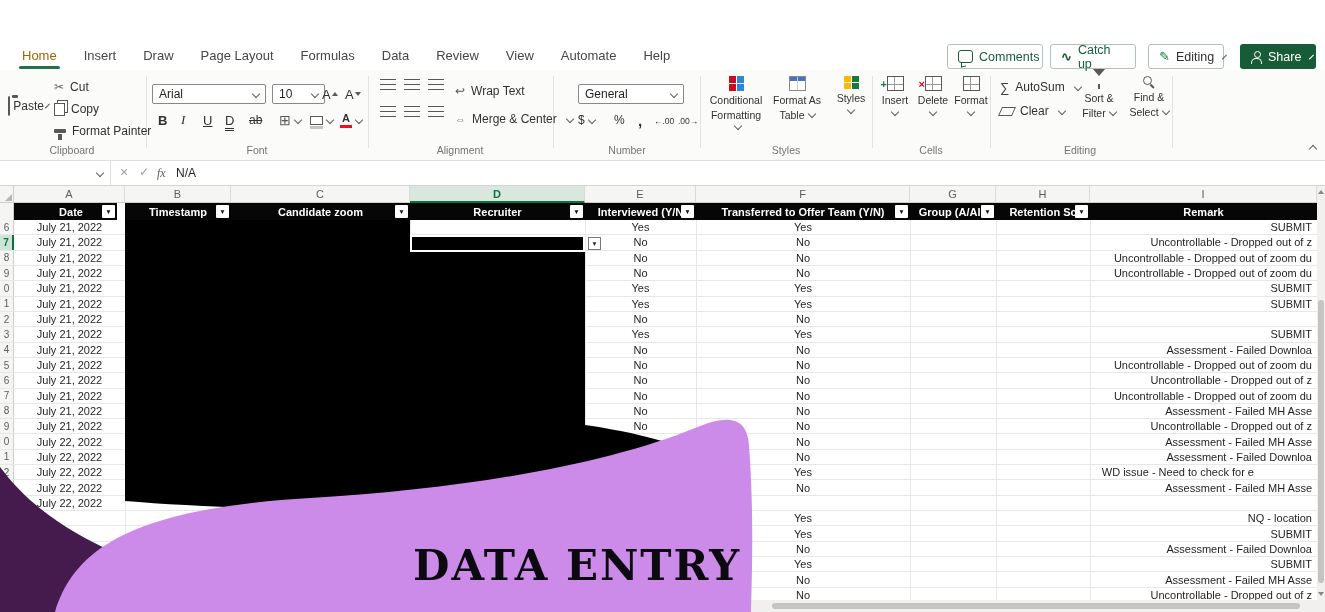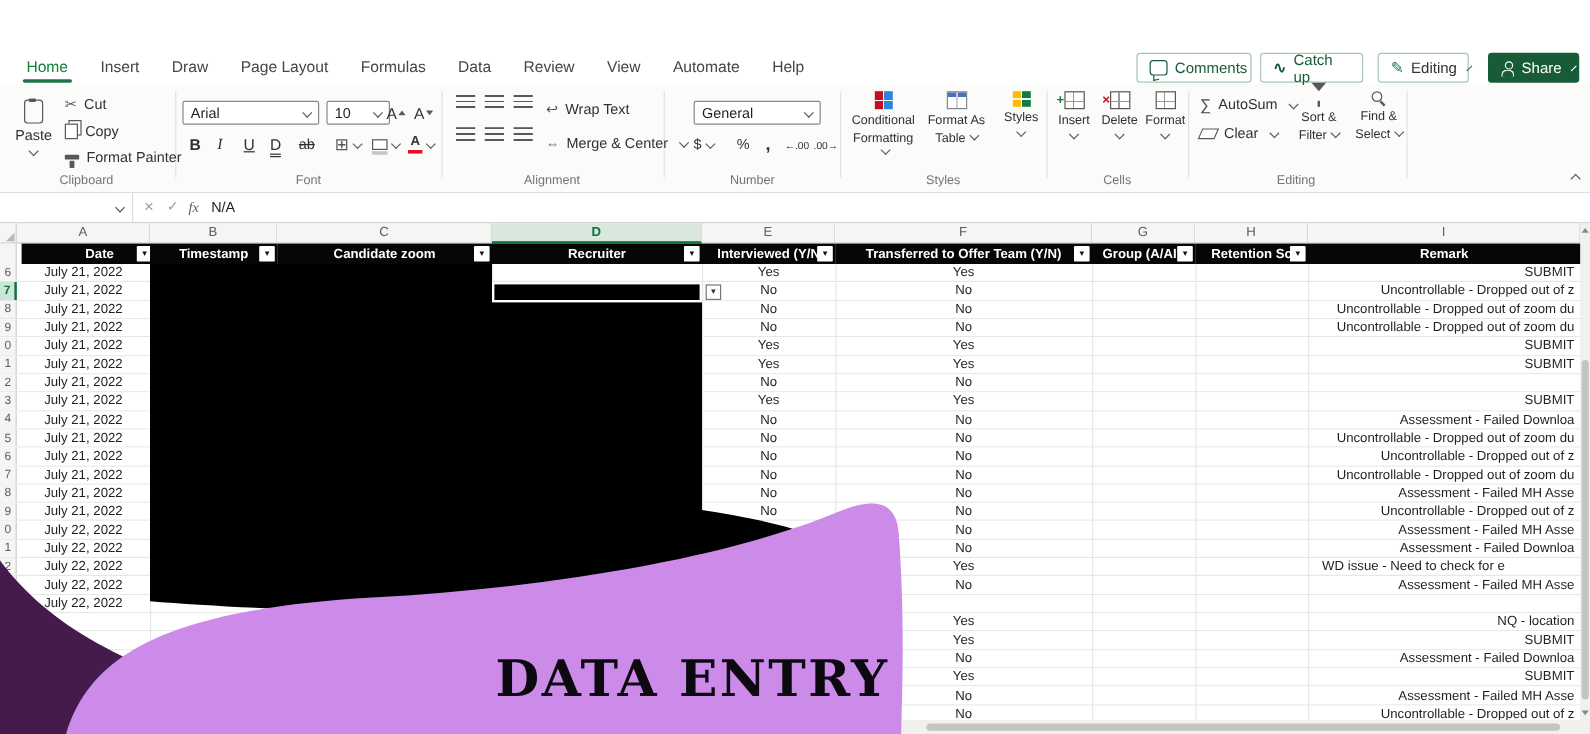--- a/index.html
+++ b/index.html
@@ -26,21 +26,21 @@
   #gear::before{content:"⚙"}
   #avatar{position:absolute;left:1287px;top:5px;width:29px;height:29px;border-radius:50%;background:#11502C;
           border:2px solid #B9CFC3;color:#fff;font-size:11px;font-weight:700;display:flex;align-items:center;
           justify-content:center;box-sizing:border-box}
 
   
   #tabrow{position:absolute;left:0;top:40px;width:1325px;height:30px;background:#fff;z-index:20}
   #tabs{position:absolute;left:22px;top:0;height:30px;display:flex;gap:27px;align-items:center;
         font-size:13px;color:#484644}
   .tab{position:relative;white-space:nowrap}
-  .tab.active{color:#15803d}
+  .tab.active{color:#a16207}
   .tab.active::after{content:"";position:absolute;left:-3px;right:-3px;bottom:-6px;height:3px;
                      background:#217346;border-radius:2px}
   .chip{position:absolute;top:44px;height:25px;display:flex;align-items:center;gap:6px;padding:0 10px;
         border-radius:3px;font-size:12.5px;box-sizing:border-box;background:#fff;z-index:21}
   #btn-comments{left:947px;width:96px;border:1px solid #A9C6B6;color:#185C37}
   #btn-catchup{left:1050px;width:86px;border:1px solid #A9C6B6;color:#185C37}
   #btn-editing{left:1148px;width:76px;border:1px solid #A9C6B6;color:#323130}
   #btn-share{left:1240px;width:76px;background:#185C37;color:#fff;border:none}
   .i-bub{position:relative;width:13px;height:11px;border:1.5px solid #185C37;border-radius:3px;flex:none}
   .i-bub::after{content:"";position:absolute;left:2px;bottom:-4.5px;width:4px;height:4px;
@@ -50,21 +50,21 @@
   .person{position:relative;width:12px;height:12px;flex:none}
   .person::before{content:"";position:absolute;left:3.5px;top:0;width:5px;height:5px;border:1.4px solid #fff;border-radius:50%}
   .person::after{content:"";position:absolute;left:1px;top:7px;width:9px;height:5px;border:1.4px solid #fff;
                  border-bottom:none;border-radius:5px 5px 0 0}
 
   
   #ribbon{position:absolute;left:0;top:70px;width:1325px;height:91px;background:#FBFBFA;
           border-bottom:1px solid #E1DFDD;z-index:20;box-sizing:border-box;font-size:12px;color:#323130}
   .vr{position:absolute;top:6px;height:72px;width:1px;background:#E4E2E0}
   .gl{position:absolute;top:74px;font-size:10.5px;color:#767472;text-align:center}
-  #paste{position:absolute;left:8px;top:4px;width:40px;height:64px;display:flex;flex-direction:column;
+  #paste{position:absolute;left:8px;top:4px;width:40px;height:64px;display:flex;
          align-items:center;justify-content:center;gap:3px}
   .i-clip{position:relative;width:14px;height:18px;border:1.5px solid #5A5856;border-radius:3px}
   .i-clip::before{content:"";position:absolute;left:2.5px;top:-2.5px;width:6px;height:3px;background:#5A5856;border-radius:1px}
   .cmditem{position:absolute;height:18px;display:flex;align-items:center;gap:6px;white-space:nowrap}
   .i-cut::before{content:"✂";font-size:12px;color:#5A5856}
   .i-copy{position:relative;width:9px;height:11px;border:1.3px solid #5A5856;background:#fff}
   .i-copy::before{content:"";position:absolute;left:2px;top:-4px;width:9px;height:11px;border:1.3px solid #5A5856;background:#fff;z-index:-1}
   .i-brush{position:relative;width:12px;height:4px;background:#5A5856;border-radius:1px}
   .i-brush::after{content:"";position:absolute;left:4px;top:5px;width:4px;height:6px;background:#5A5856}
   .selbox{position:absolute;height:20px;border:1px solid #8A8886;border-radius:2px;background:#fff;
@@ -174,21 +174,21 @@
   #hsb{position:absolute;left:0;top:600px;width:1325px;height:12px;background:#F1F0EF;z-index:3}
   #hthumb{position:absolute;left:772px;top:603px;width:528px;height:6px;background:#C6C4C2;border-radius:3px;z-index:3}
 </style>
 </head>
 <body>
 
 <div id="app">
 
   <div id="grid">
       <div class="ch" style="left: 14px; width: 111px;">A</div>
-      <div class="th" style="left: 18px; width: 111px; padding-left: 19px;">
+      <div class="th" style="left: 6px; width: 111px; padding-left: 19px;">
         <span class="thl">Date</span>
         <div class="fbtn"></div>
       </div>
       <div class="vl" style="left: 125px;"></div>
       <div class="ch" style="left: 125px; width: 106px;">B</div>
       <div class="th" style="left: 125px; width: 106px;">
         <span class="thl">Timestamp</span>
         <div class="fbtn"></div>
       </div>
       <div class="vl" style="left: 231px;"></div>

